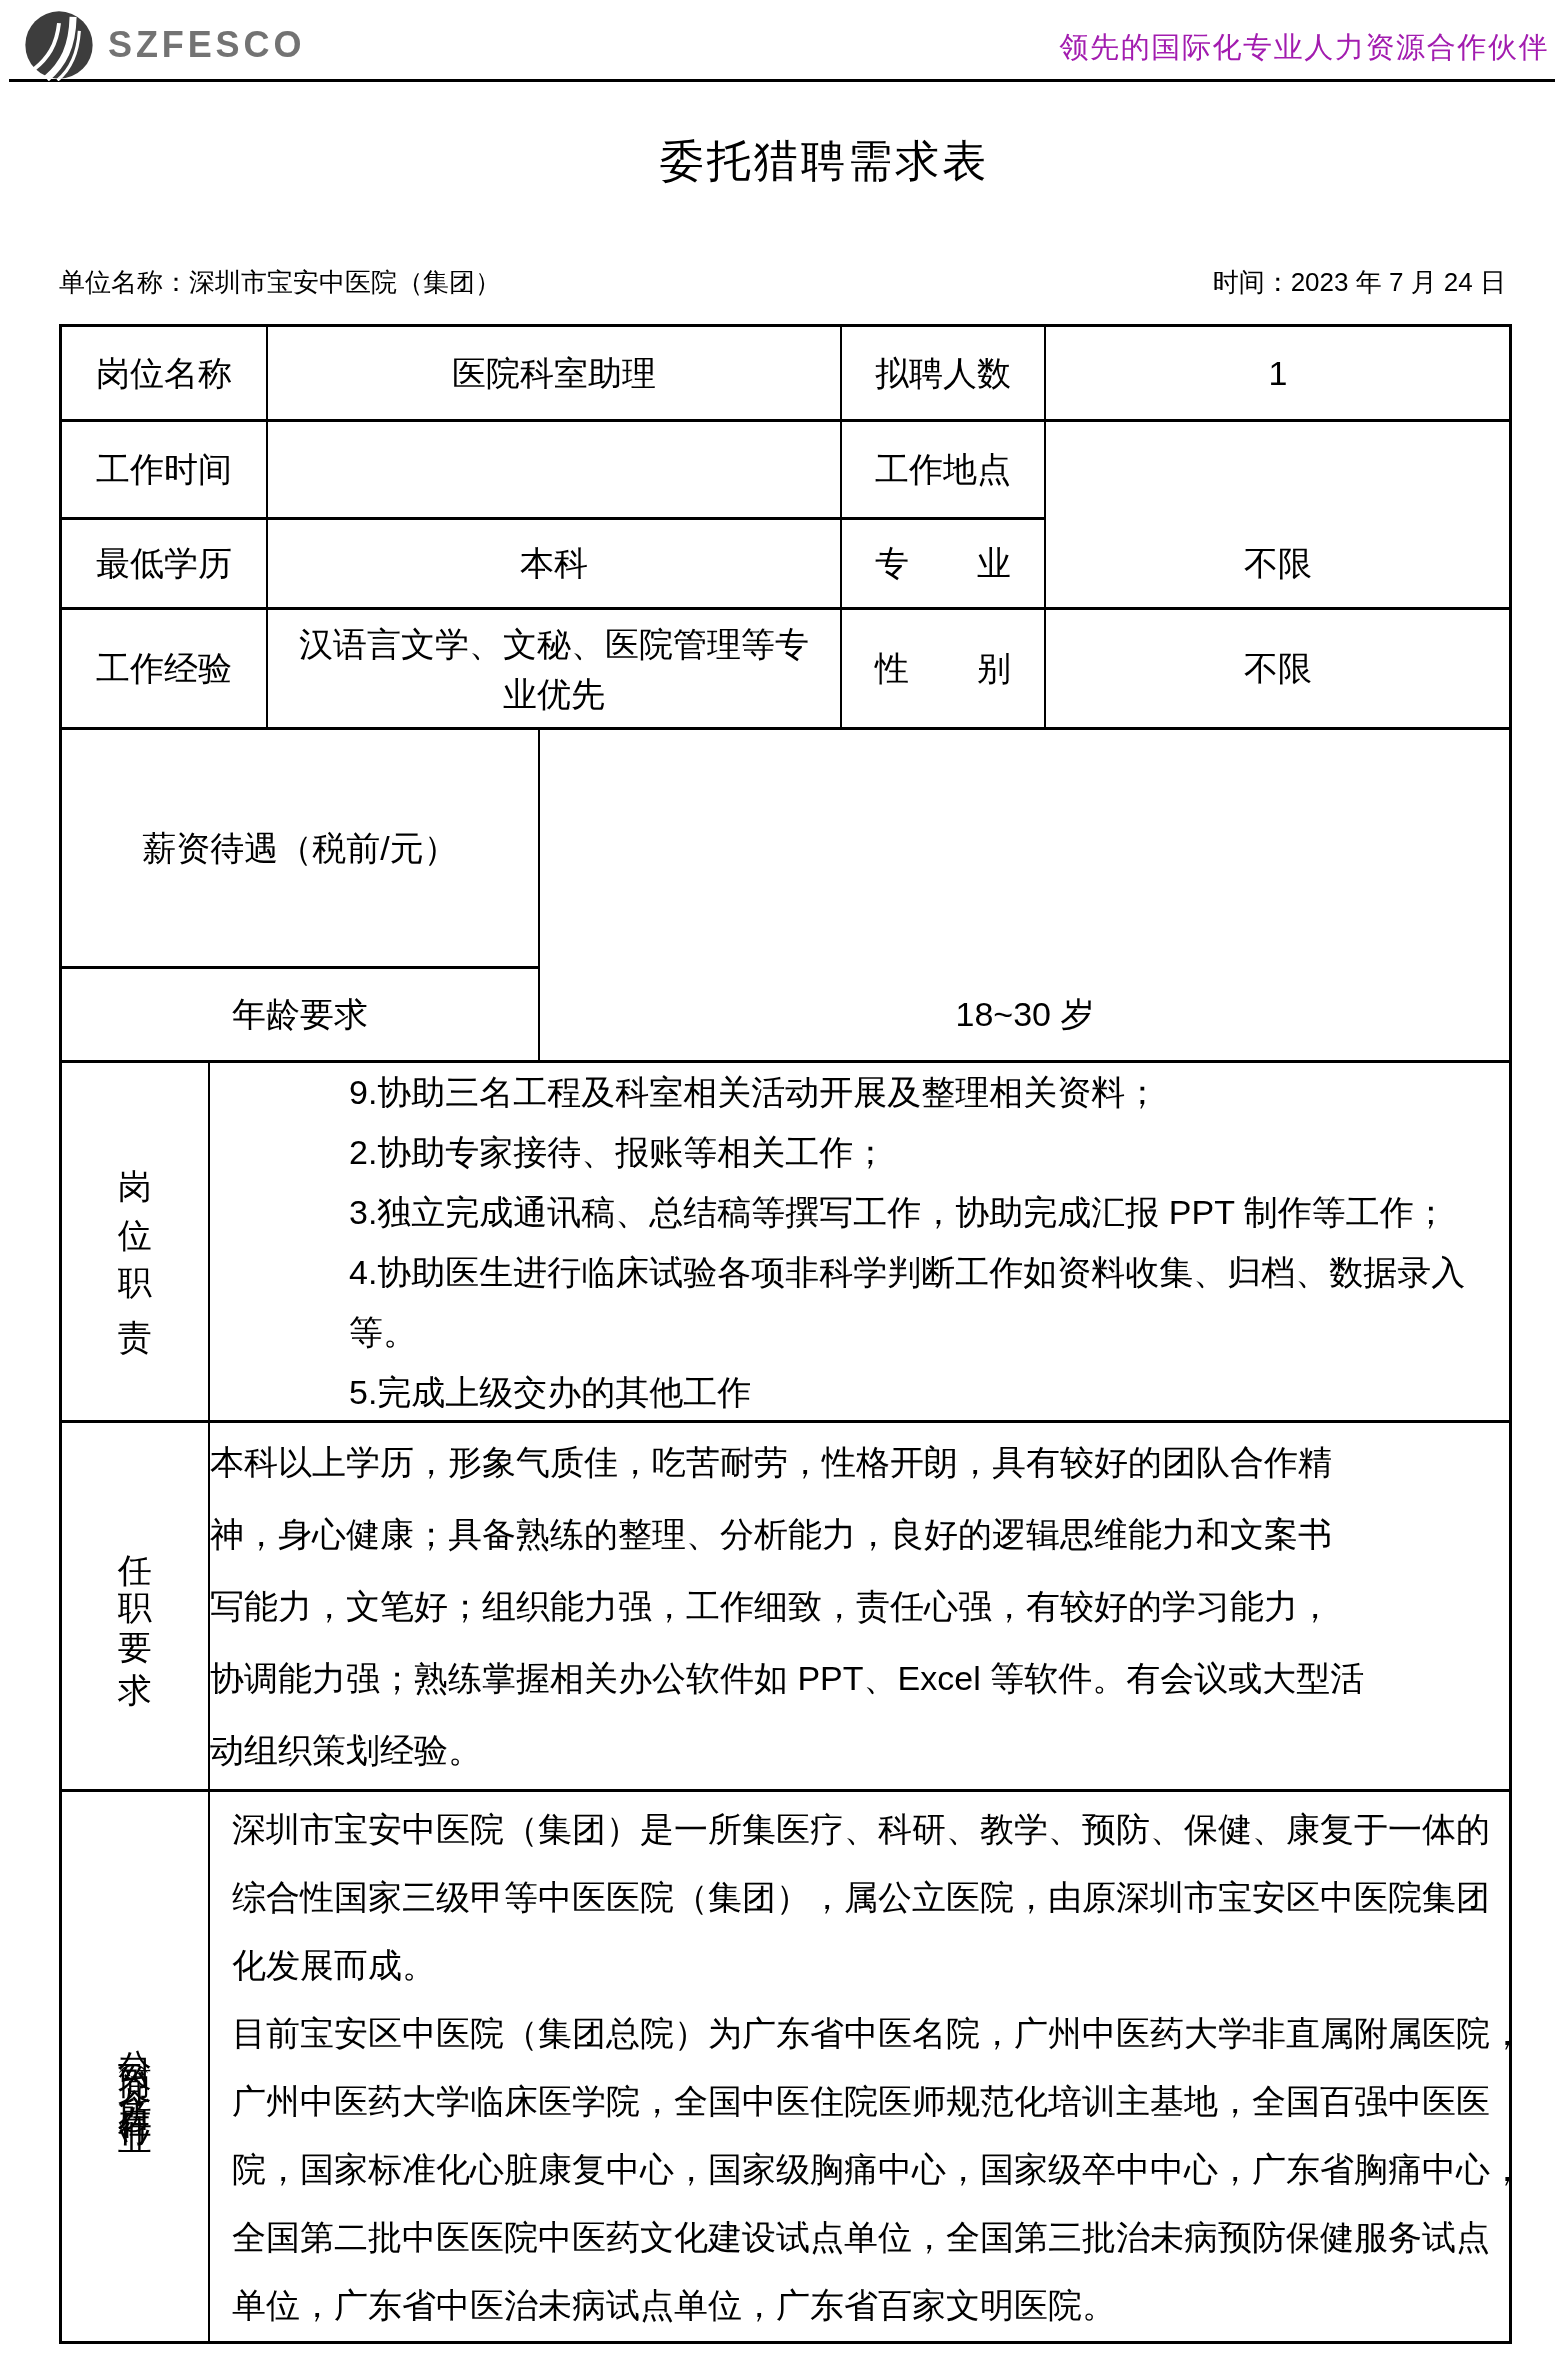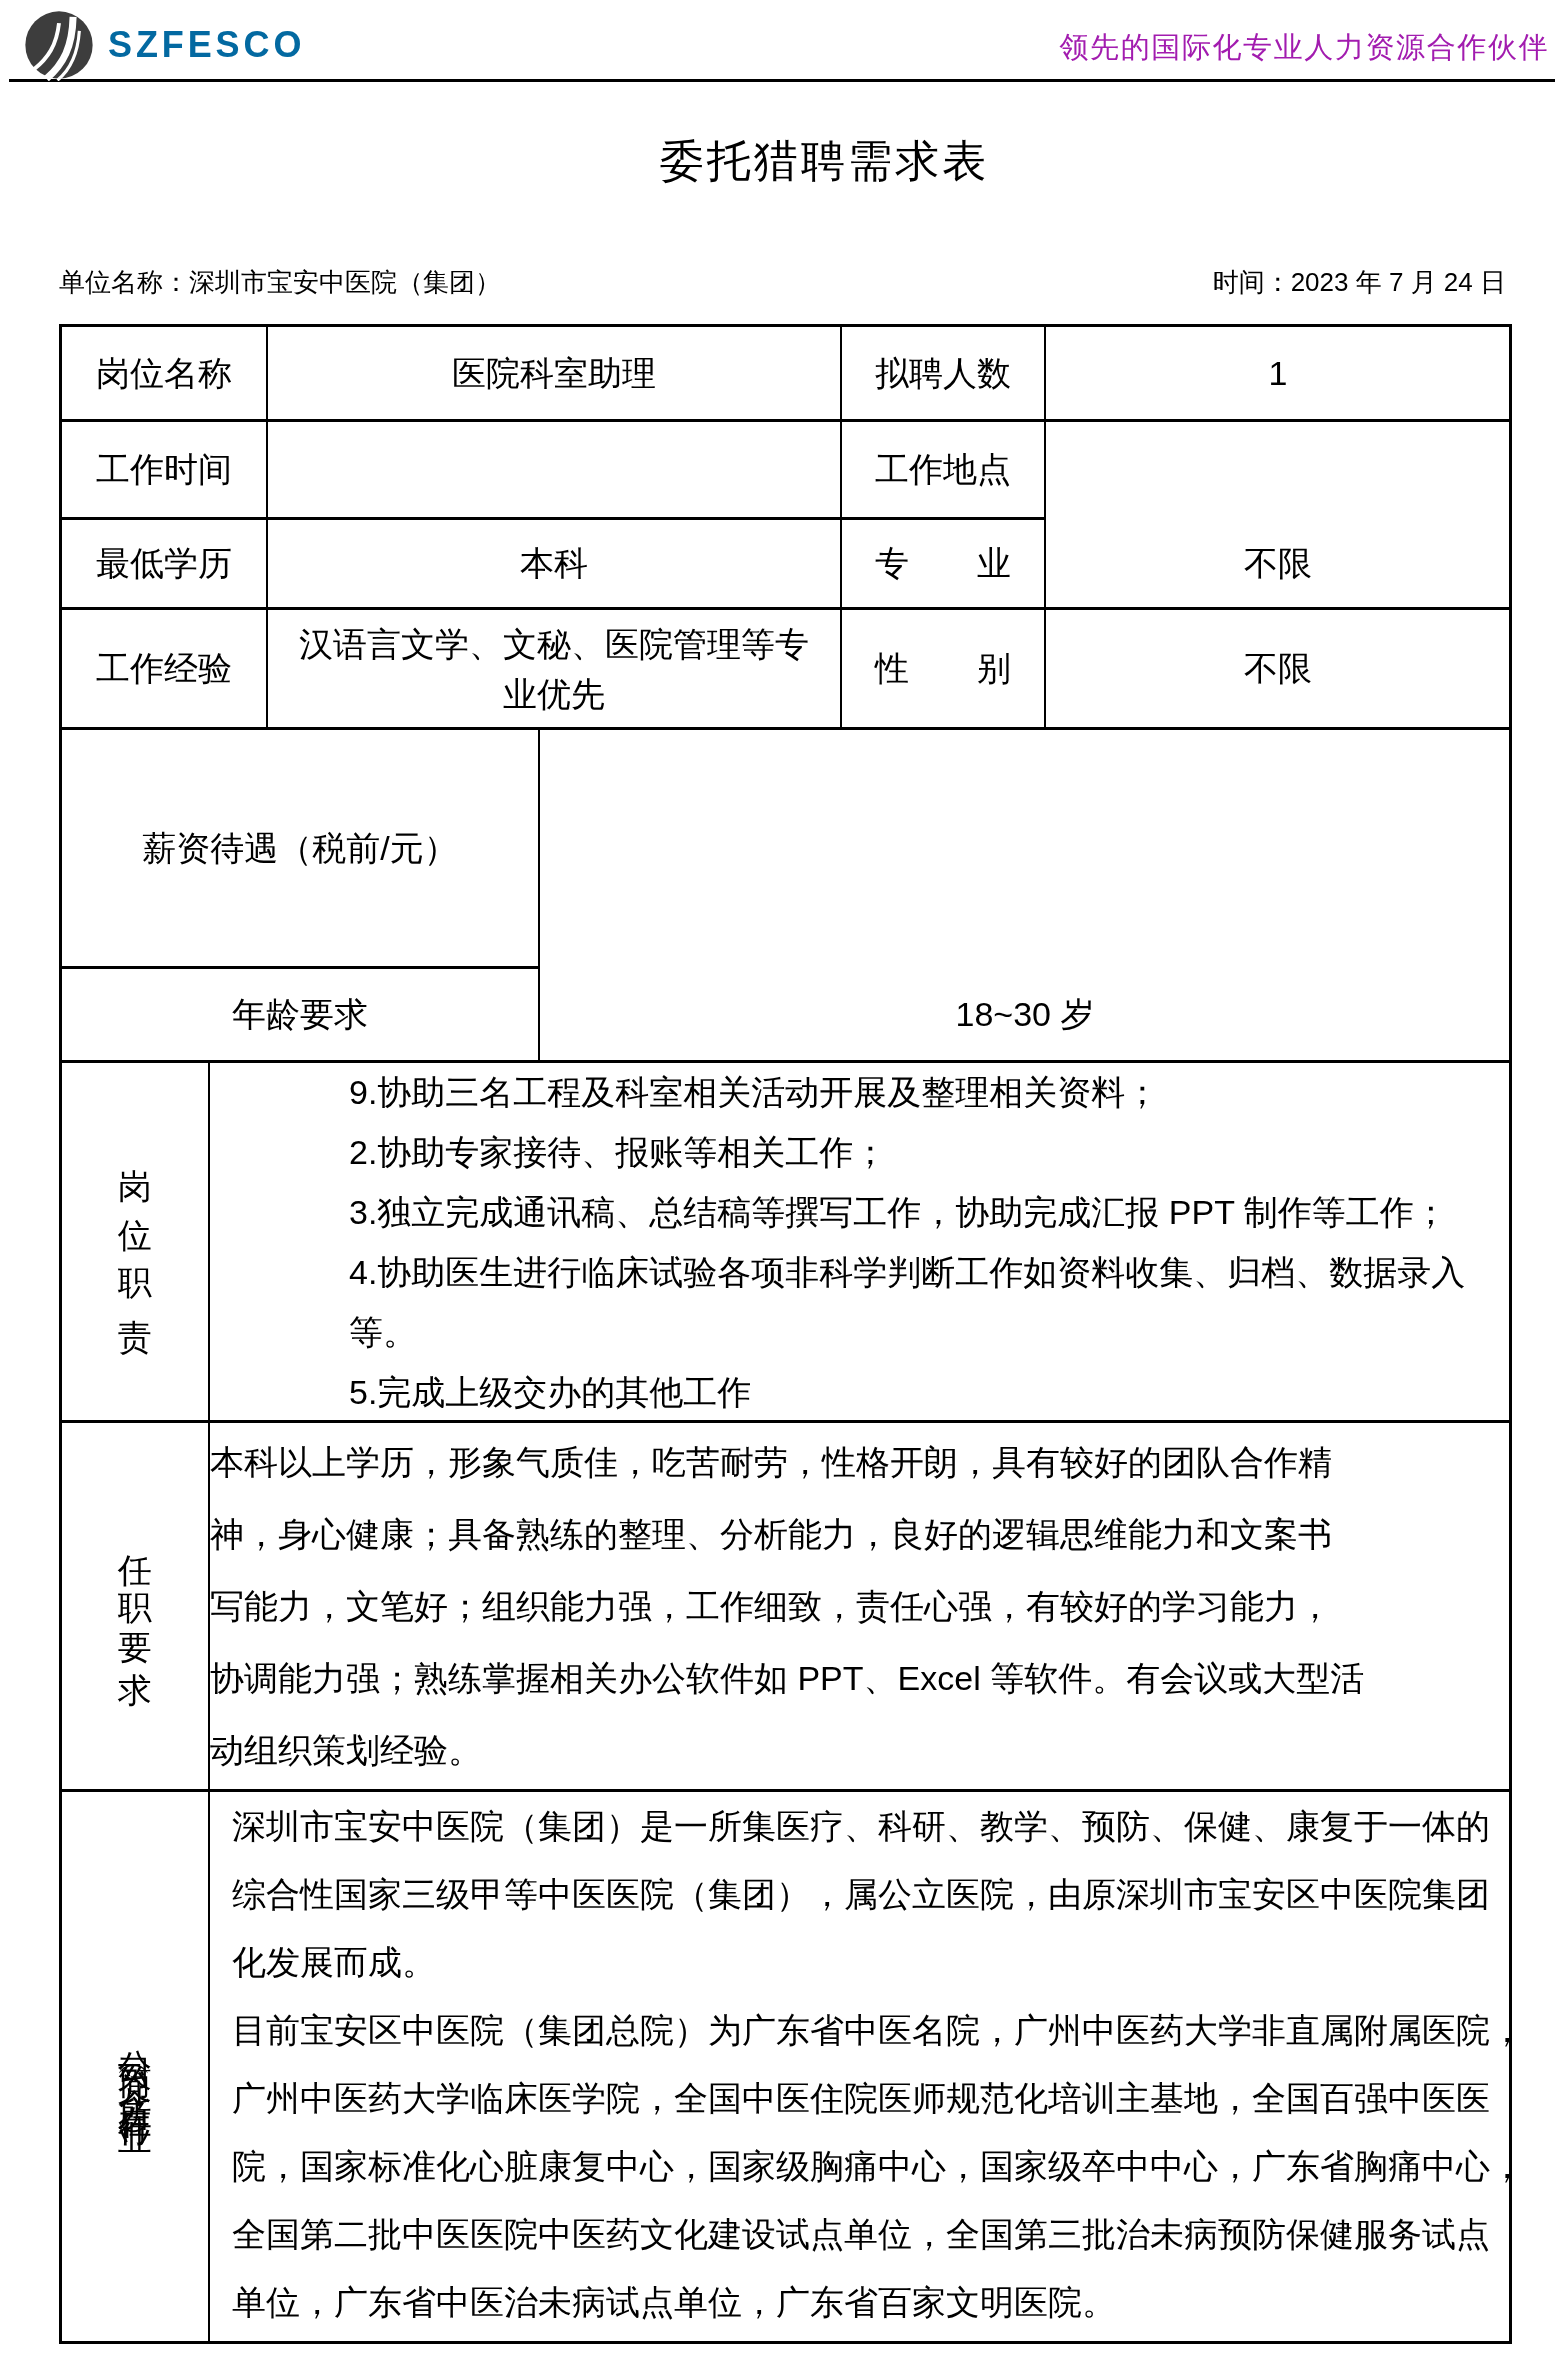--- a/index.html
+++ b/index.html
@@ -5,21 +5,21 @@
   html,body{margin:0;padding:0;}
   body{
     width:1565px;height:2366px;background:#ffffff;color:#000;
     font-family:"Liberation Sans","DejaVu Sans",sans-serif;
     -webkit-font-smoothing:antialiased;overflow:hidden;position:relative;
   }
   
   .header{position:absolute;left:9.4px;top:0;width:1546px;height:79px;border-bottom:3.9px solid #000;}
   .logo{position:absolute;left:14px;top:9.4px;display:flex;align-items:center;}
   .logo svg{display:block;}
-  .logo-text{margin-left:12.6px;font-size:36px;font-weight:bold;color:#0369a1;letter-spacing:3.9px;}
+  .logo-text{margin-left:12.6px;font-size:36px;font-weight:bold;color:#737373;letter-spacing:3.9px;}
   .tagline{position:absolute;right:6.3px;bottom:11px;font-size:29px;color:#a21caf;
     font-family:"Liberation Serif","DejaVu Serif",serif;letter-spacing:1.6px;}
   
   .title{position:absolute;left:0;top:132px;width:100%;text-align:center;font-size:44px;letter-spacing:3.1px;margin-left:42px;}
   .meta{position:absolute;left:59px;top:265px;width:1447px;display:flex;justify-content:space-between;font-size:26px;}
   
   .tbl{
     position:absolute;left:59px;top:324px;width:1447px;
     display:grid;box-sizing:content-box;
     grid-template-columns:148px 58px 272px 302px 204px 464px;
@@ -30,21 +30,21 @@
     box-sizing:border-box;border-right:2.4px solid #000;border-bottom:3.1px solid #000;
     display:flex;align-items:center;justify-content:center;
     font-size:34px;line-height:1.25;text-align:center;overflow:hidden;
   }
   .lc{border-right:none;}
   .lr{border-bottom:none;}
   .exp-v{white-space:pre;line-height:50px;}
   .sal-v{white-space:pre;line-height:59px;}
   .duty-v{justify-content:flex-start;text-align:left;white-space:pre;line-height:60px;padding-left:139px;}
   .req-v{justify-content:flex-start;text-align:left;white-space:pre;line-height:72px;}
-  .com-v{justify-content:flex-start;text-align:left;white-space:pre;line-height:68px;padding-left:22px;font-family:Liberation Mono, monospace;}
+  .com-v{justify-content:flex-start;text-align:left;white-space:pre;line-height:68px;padding-left:22px;}
   .vtext{writing-mode:vertical-lr;text-orientation:mixed;white-space:pre;}
   .vs-duty{letter-spacing:50px;}
   .vs-req{letter-spacing:39px;}
   .vs-com{letter-spacing:7.9px;}
 </style>
 </head>
 <body>
 
 <div class="header">
   <div class="logo">

